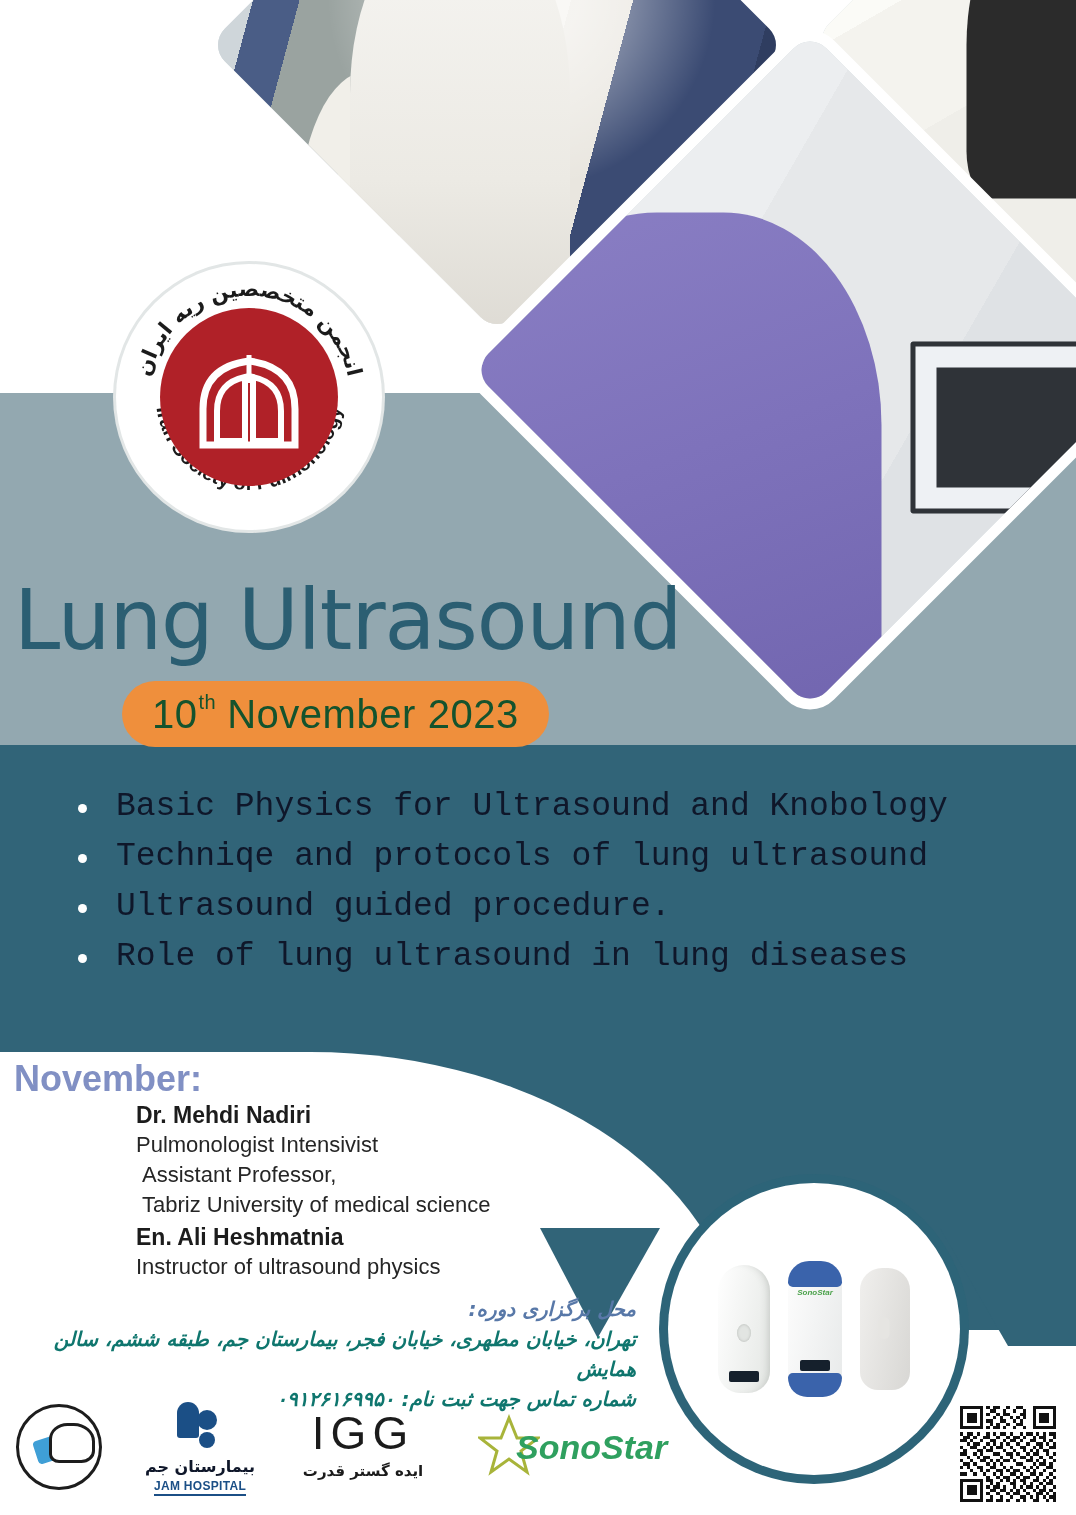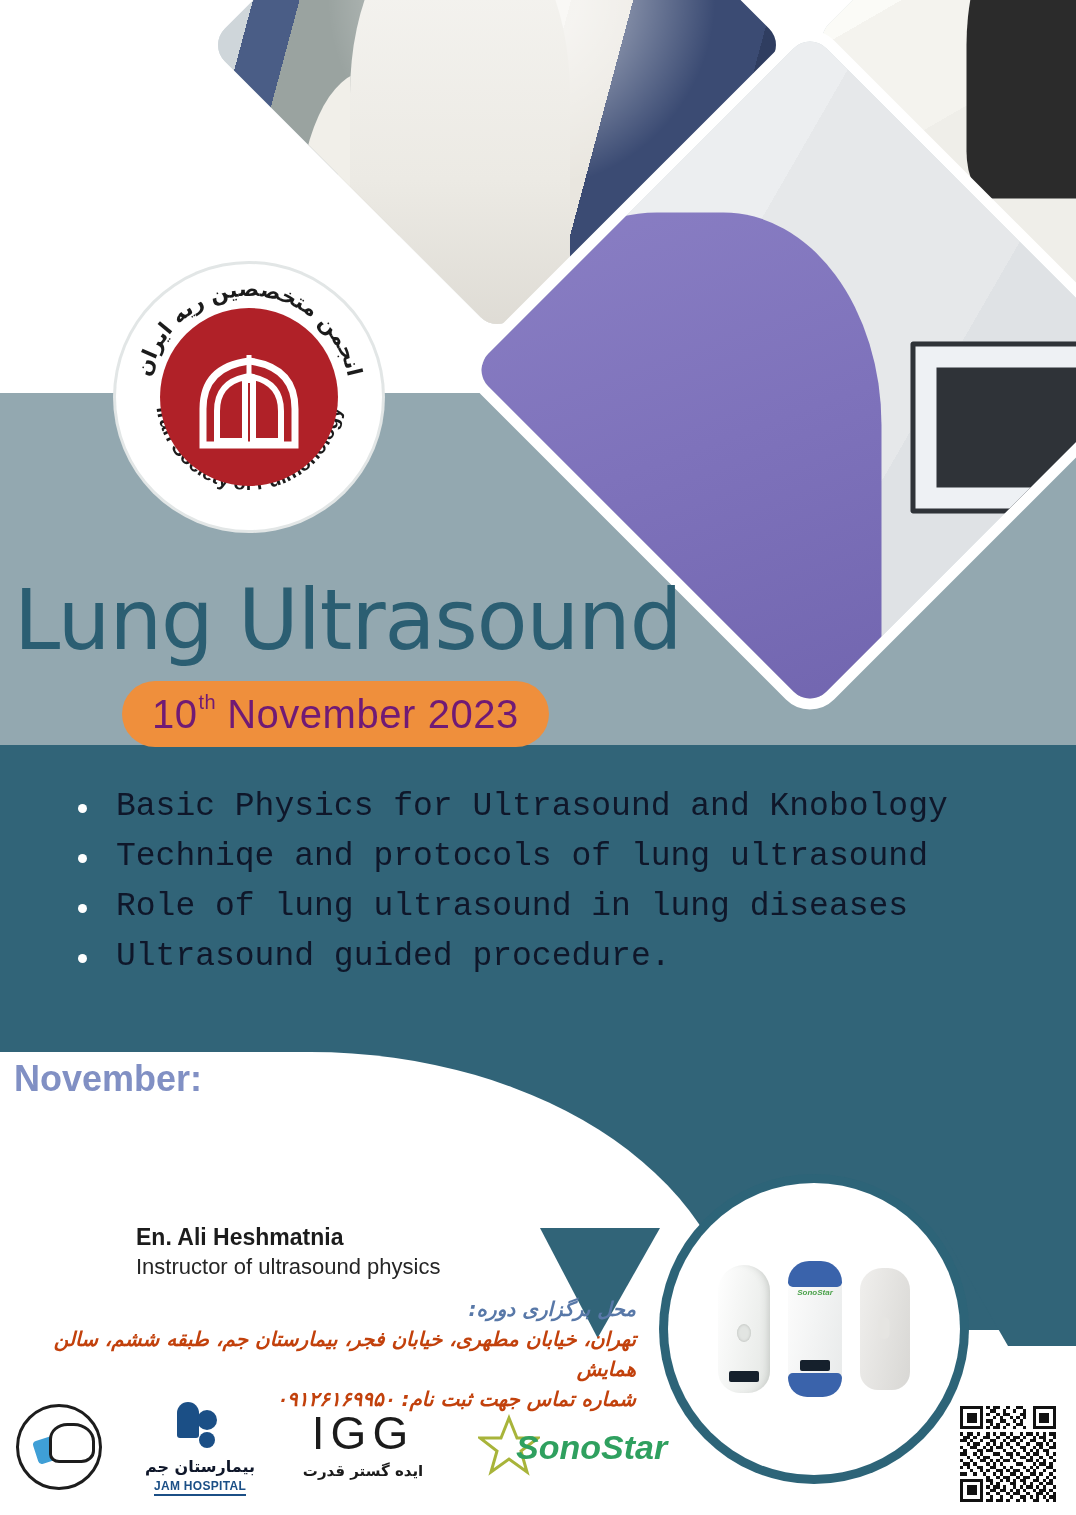--- a/index.html
+++ b/index.html
@@ -155,21 +155,21 @@
     margin-top: 24px;
   }
 
   
   .date-pill {
     position: absolute; left: 122px; top: 681px;
     height: 66px; padding: 0 30px;
     background: #ef8f3c;
     border-radius: 34px;
     display: flex; align-items: center;
-    color: #701a75;
+    color: #14532d;
     font-size: 40px; letter-spacing: .5px;
   }
   .date-pill .sup {
     font-size: 20px; vertical-align: super;
     position: relative; top: -12px; left: 1px;
   }
   .date-pill .gap { display: inline-block; width: 12px; }
 
   
   .topics {
@@ -224,21 +224,21 @@
   .probe.p2 .screen { position:absolute; left:50%; bottom:26px; transform:translateX(-50%); width:30px;height:11px;background:#15202c;border-radius:2px; }
   .probe.p3 { width: 50px; height: 122px; background: linear-gradient(100deg,#f0efed,#d8d7d4); border-radius: 22px 22px 18px 18px; }
   .probe.p3::before { content:""; position:absolute; left:48%; top:40%; transform:translateX(-50%); width:11px;height:22px;background:#e6e5e2;border-radius:6px; }
   .venue-wrap {
     position: absolute; left: 0; top: 1294px; width: 636px;
     text-align: right; direction: rtl;
     font-family: "DejaVu Sans", sans-serif;
     font-style: italic;
   }
   .venue-head { font-size: 20px; font-weight: bold; color: #5878a8; line-height: 30px; }
-  .venue-line { font-size: 20px; font-weight: bold; color: #c2410c; line-height: 30px; padding-left: 40px; }
+  .venue-line { font-size: 20px; font-weight: bold; color: #0f766e; line-height: 30px; padding-left: 40px; }
 
   
   .footer { position: absolute; left: 0; top: 1398px; width: 1076px; height: 117px; }
   .f-hand {
     position: absolute; left: 16px; top: 6px;
     width: 86px; height: 86px; border-radius: 50%;
     border: 3px solid #1d1d1d; background: #ffffff;
     overflow: hidden;
   }
   .f-hand .sponge { position:absolute; left:16px; top:30px; width:30px;height:24px;background:#3f9fd6;transform:rotate(-18deg);border-radius:4px; }
@@ -313,31 +313,37 @@
       <span class="sup">th</span>
       <span class="gap"></span>
       <span>November</span>
       <span class="gap"></span>
       <span>2023</span>
   </div>
 
   <ul class="topics">
     <li><span class="dot"></span><span>Basic Physics for Ultrasound and Knobology</span></li>
     <li><span class="dot"></span><span>Techniqe and protocols of lung ultrasound</span></li>
+    <li><span class="dot"></span><span>Ultrasound guided procedure.</span></li>
     <li><span class="dot"></span><span>Role of lung ultrasound in lung diseases</span></li>
-    <li><span class="dot"></span><span>Ultrasound guided procedure.</span></li>
   </ul>
 
   <div class="white-sweep"></div>
   <div class="white-sweep2"></div>
   <div class="teal-notch-left"></div>
   <div class="teal-notch-right"></div>
 
   <div class="trainers-head">November:</div>
 
+  <div class="trainer-block" id="tb1">
+    <div class="trainer-name">Dr. Mehdi Nadiri</div>
+    <div class="trainer-line">Pulmonologist Intensivist</div>
+    <div class="trainer-line ind">Assistant Professor,</div>
+    <div class="trainer-line ind">Tabriz University of medical science</div>
+  </div>
 
   <div class="trainer-block" id="tb2">
     <div class="trainer-name">En. Ali Heshmatnia</div>
     <div class="trainer-line">Instructor of ultrasound physics</div>
   </div>
 
   <div class="probe-ring">
     <div class="probe p1"></div>
     <div class="probe p2">
       <div class="cap-t"></div>

